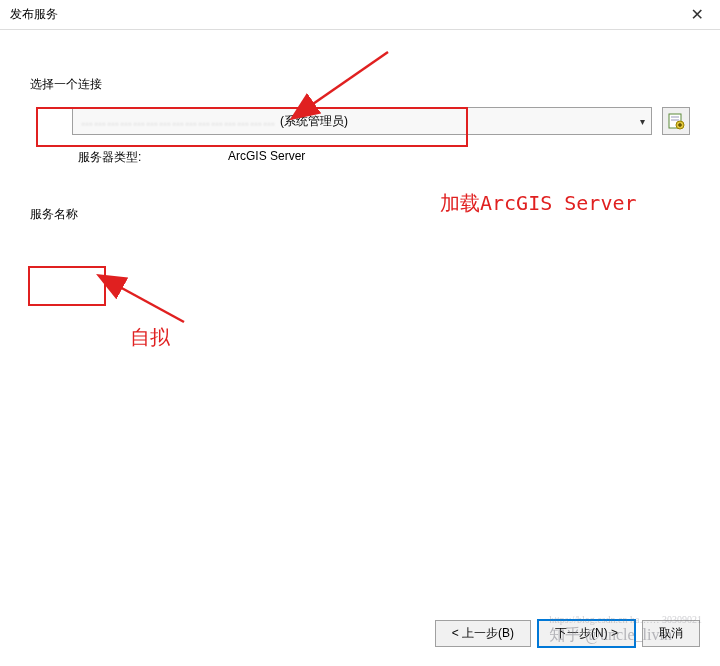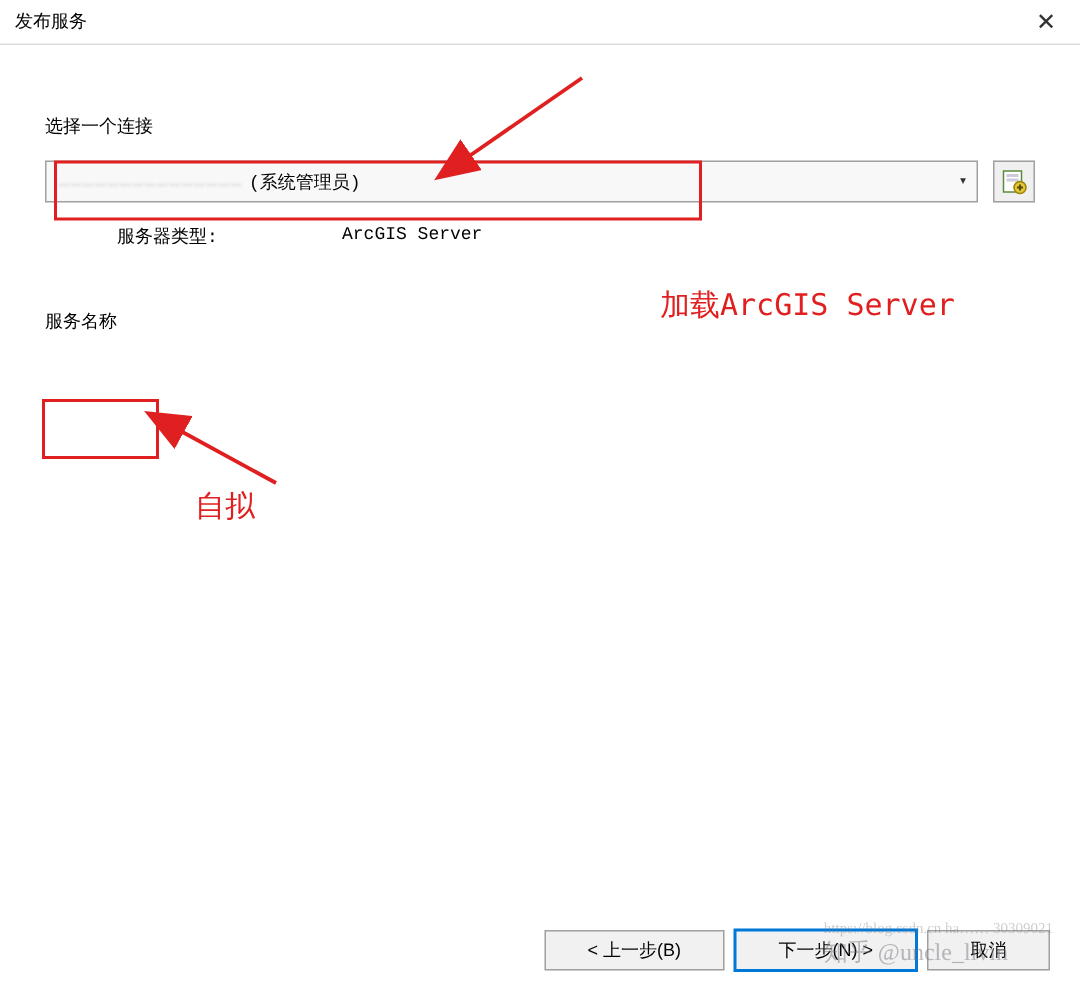--- a/index.html
+++ b/index.html
@@ -28,20 +28,21 @@
     padding: 0 6px;
     cursor: pointer;
   }
   .content { padding: 20px 30px 0 30px; }
   .label { margin-bottom: 8px; display:inline-block; }
   .conn-row {
     display: flex;
     align-items: flex-start;
     margin-top: 6px;
     margin-bottom: 14px;
+    margin-left: 42px;
   }
   .conn-select {
     flex: 1;
     border: 1px solid #a0a0a0;
     background: #f8f8f8;
     position: relative;
     height: 28px;
     display: flex;
     align-items: center;
     padding: 0 8px;
@@ -96,21 +97,21 @@
     bottom:18px;
     right:20px;
     display:flex;
     gap:6px;
     align-items:center;
   }
   .btn {
     border:1px solid #a0a0a0;
     background:#f1f1f1;
     text-align:center;
-    padding:4px 28px;
+    padding:4px 16px;
     min-width:88px;
     font-size:12px;
     font-family:"Microsoft YaHei","SimSun",sans-serif;
     cursor:pointer;
   }
   .btn.primary { border:2px solid #0078d7; }
   .watermark {
     position:absolute;
     bottom:20px;
     right:18px;
@@ -129,21 +130,21 @@
 </head>
 <body>
 
 <div class="titlebar">
   <span>发布服务</span>
   <span class="close-x">✕</span>
 </div>
 
 <div class="content">
 
-  <div style="margin-top:26px;font-family:Liberation Mono, monospace;">
+  <div style="margin-top:26px;">
     <span class="label">选择一个连接</span>
     <div class="conn-row">
       <div class="conn-select">
         <span style="display:flex;align-items:center;">
           <span class="blurred">………………………………………</span>
           <span style="margin-left:4px;">(系统管理员)</span>
         </span>
         <span class="dd-caret">▾</span>
       </div>
       <div class="add-btn">

